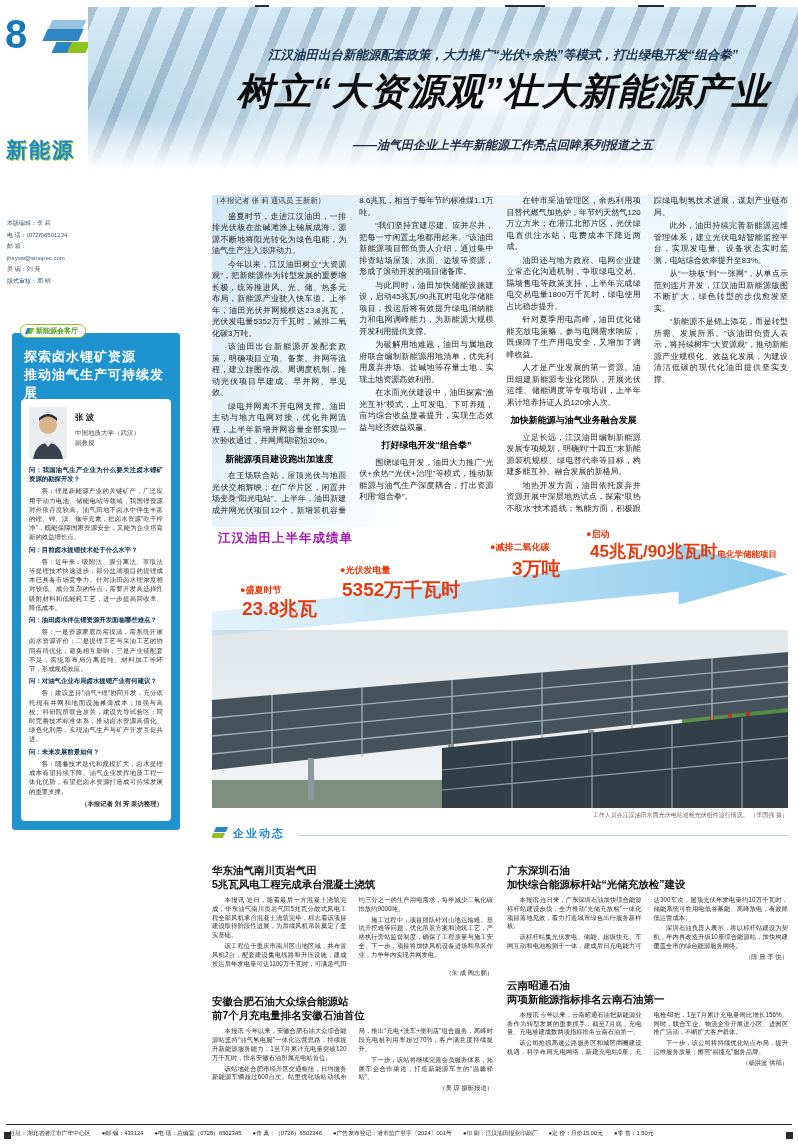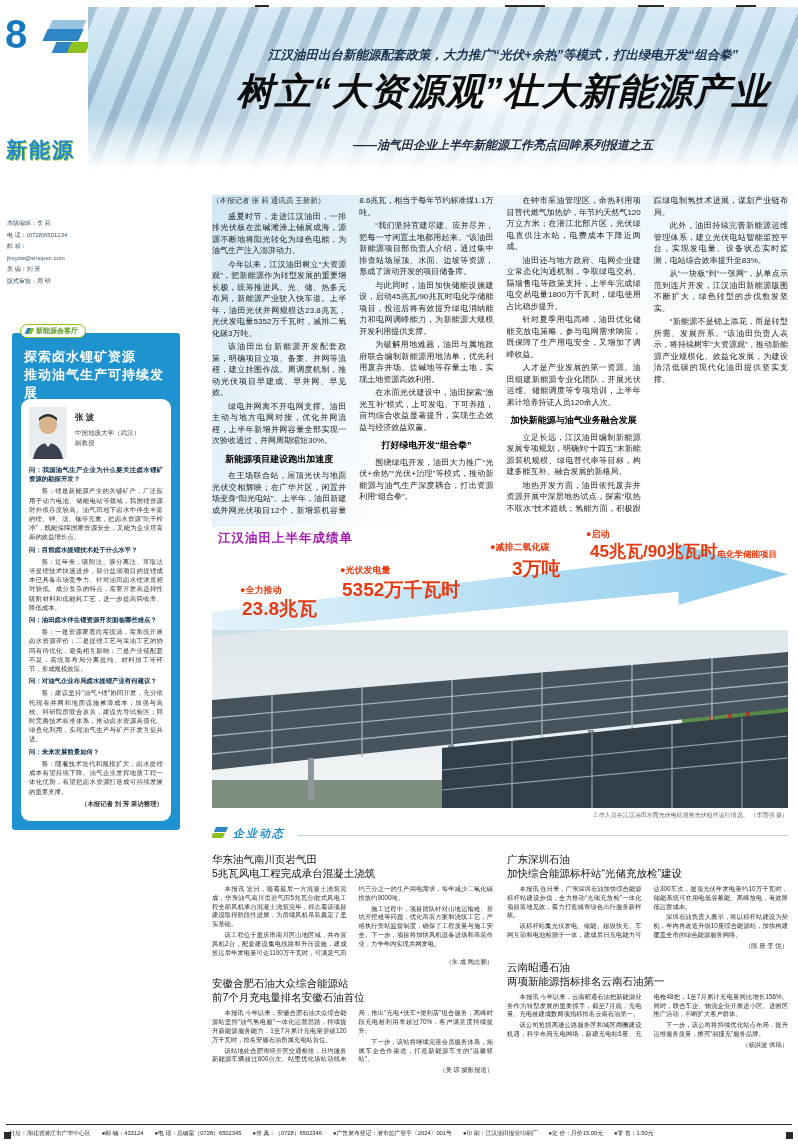--- a/index.html
+++ b/index.html
@@ -46,21 +46,21 @@
   .main-article p{margin:0 0 2px;font-size:8px;line-height:11.5px;text-align:justify;color:#222;}
   .main-article .para{text-indent:2em;}
   .main-article .byline{font-size:7.5px;color:#333;margin-bottom:4px;}
   .main-article .subhead{font-weight:900;text-align:center;font-size:9px;margin:7px 0 5px;color:#000;break-inside:avoid;}
   
   .qa-box{left:12px;top:333px;width:168px;height:497px;background:#1f93d0;border-radius:3px;}
   .qa-tag{position:absolute;top:-9px;left:8px;background:#fff;border:1px solid #8dc21f;border-radius:9px;
           padding:1px 7px 1px 5px;font-size:7px;font-weight:bold;color:#57a021;display:flex;align-items:center;gap:3px;}
   .qa-tag i{display:inline-block;width:7px;height:6px;background:linear-gradient(90deg,#2f86c4 50%,#8dc21f 50%);transform:skewX(-22deg);}
   .qa-title{padding:15px 12px 4px;color:#fff;font-size:13px;font-weight:900;line-height:18px;letter-spacing:1px;}
-  .qa-card{position:absolute;left:9px;right:9px;top:66px;bottom:9px;background:#fff;border-radius:9px;
+  .qa-card{position:absolute;left:9px;right:9px;top:66px;bottom:9px;background:#fff;border-radius:4px;
            padding:8px;overflow:hidden;}
   .qa-person{display:flex;gap:8px;margin-bottom:6px;}
   .qa-person .who{padding-top:5px;}
   .qa-person .name{font-size:8.5px;font-weight:bold;color:#222;margin-bottom:4px;}
   .qa-person .org,.qa-person .title{font-size:6.5px;color:#444;line-height:10px;}
   .qa-flow p{margin:0 0 3px;font-size:6.4px;line-height:9.2px;text-align:justify;color:#333;}
   .qa-flow .qa-q{font-weight:bold;color:#0b2d4a;}
   .qa-flow .qa-a{text-indent:2em;}
   .qa-sign{text-align:right;font-size:6.4px;font-weight:bold;color:#333;margin-top:4px;}
   
@@ -75,25 +75,25 @@
   
   .photo{left:212px;top:630px;width:576px;height:178px;overflow:hidden;}
   .caption{left:212px;top:811px;width:576px;text-align:right;font-size:6px;color:#666;}
   
   .biz{left:212px;top:826px;width:576px;height:294px;overflow:hidden;}
   .biz-head{display:flex;align-items:center;gap:5px;margin-bottom:6px;}
   .biz-head .glyph{position:relative;width:16px;height:13px;}
   .biz-head .glyph i{position:absolute;display:block;}
   .biz-head .glyph .g1{left:3px;top:0;width:12px;height:5px;background:#2f86c4;transform:skewX(-24deg);}
   .biz-head .glyph .g2{left:0;top:6px;width:12px;height:5px;background:#8dc21f;transform:skewX(-24deg);}
-  .biz-head .t{font-size:11px;font-weight:900;color:#1e88c9;letter-spacing:2px;font-style:italic;}
+  .biz-head .t{font-size:11px;font-weight:900;color:#1e88c9;letter-spacing:2px;}
   .biz-head::after{content:"";flex:1;border-bottom:1px solid #b9d2e2;margin-left:8px;transform:translateY(2px);}
   .biz-grid{display:flex;gap:14px;}
   .biz-col{width:281px;}
-  .biz-title{margin:5px 0 5px;font-size:10.5px;line-height:14px;font-weight:400;color:#111;}
+  .biz-title{margin:16px 0 5px;font-size:10.5px;line-height:14px;font-weight:700;color:#111;}
   .biz-body{column-count:2;column-gap:12px;}
   .biz-body p{margin:0 0 2px;font-size:6.3px;line-height:8.8px;text-align:justify;color:#2a2a2a;text-indent:2em;}
   .biz-sign{text-align:right;font-size:6.3px;color:#333;margin:1px 0 9px;}
   
   .footer{left:6px;top:1124px;width:786px;border-top:1.5px solid #2a2a2a;padding-top:4px;
           display:flex;gap:11px;font-size:5.8px;color:#222;white-space:nowrap;overflow:hidden;}
 </style>
 </head>
 <body>
 
@@ -230,21 +230,21 @@
           <p class="qa-q">问：未来发展前景如何？</p>
           <p class="qa-a">答：随着技术迭代和规模扩大，卤水提锂成本有望持续下降。油气企业发挥地质工程一体化优势，有望把卤水资源打造成可持续发展的重要支撑。</p>
         </div>
       <div class="qa-sign">（本报记者 刘 芳 采访整理）</div>
     </div>
   </div>
 
   <div class="abs scoreboard">
     <div class="band"></div>
     <div class="sb-title">江汉油田上半年成绩单</div>
-    <div class="sb-label" style="left:28px;top:56px;">●全力推动</div>
+    <div class="sb-label" style="left:28px;top:56px;">●盛夏时节</div>
     <div class="sb-value" style="left:30px;top:68px;">23.8兆瓦</div>
     <div class="sb-label" style="left:128px;top:36px;">●光伏发电量</div>
     <div class="sb-value" style="left:130px;top:49px;">5352万千瓦时</div>
     <div class="sb-label" style="left:278px;top:13px;">●减排二氧化碳</div>
     <div class="sb-value" style="left:300px;top:28px;">3万吨</div>
     <div class="sb-label" style="left:374px;top:0px;">●启动</div>
     <div class="sb-value" style="left:378px;top:12px;font-size:17px;"><span>45兆瓦/90兆瓦时</span><span class="sb-suffix">电化学储能项目</span></div>
   </div>
 
   <div class="abs photo">

